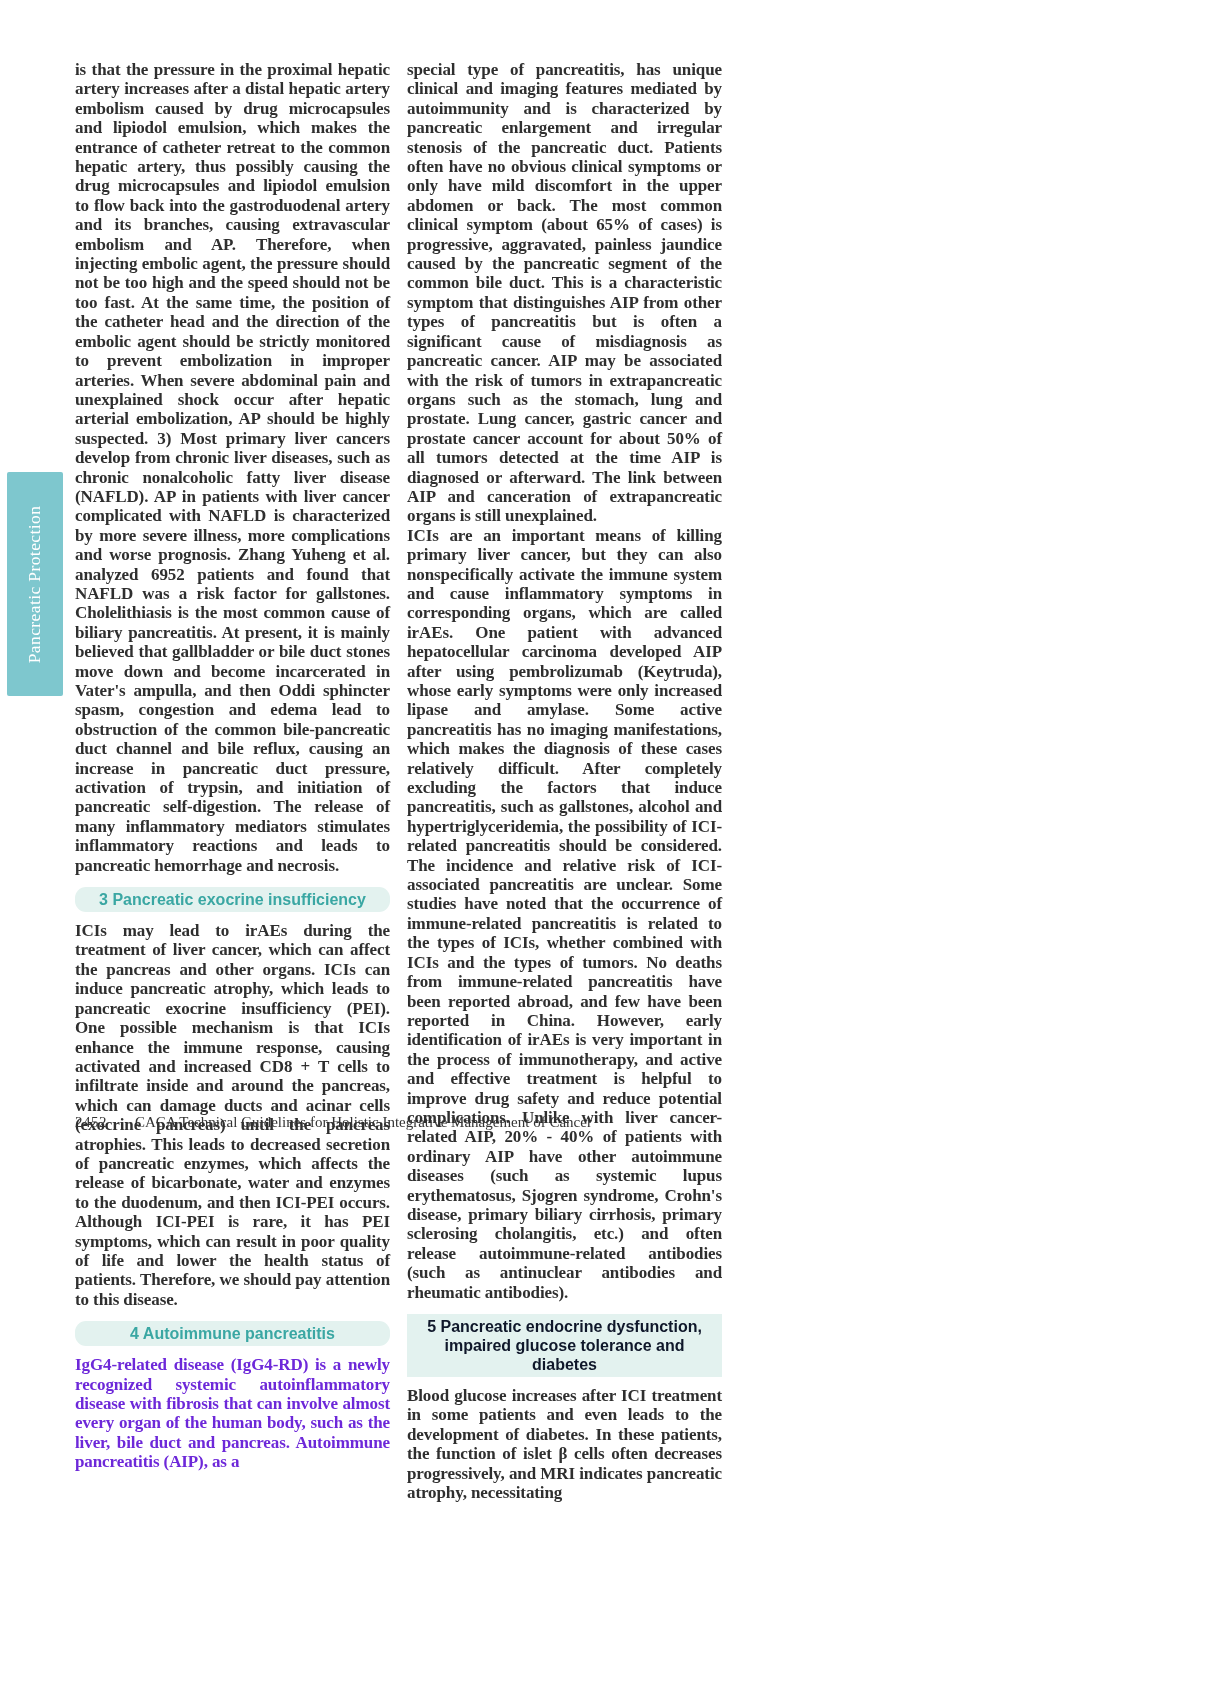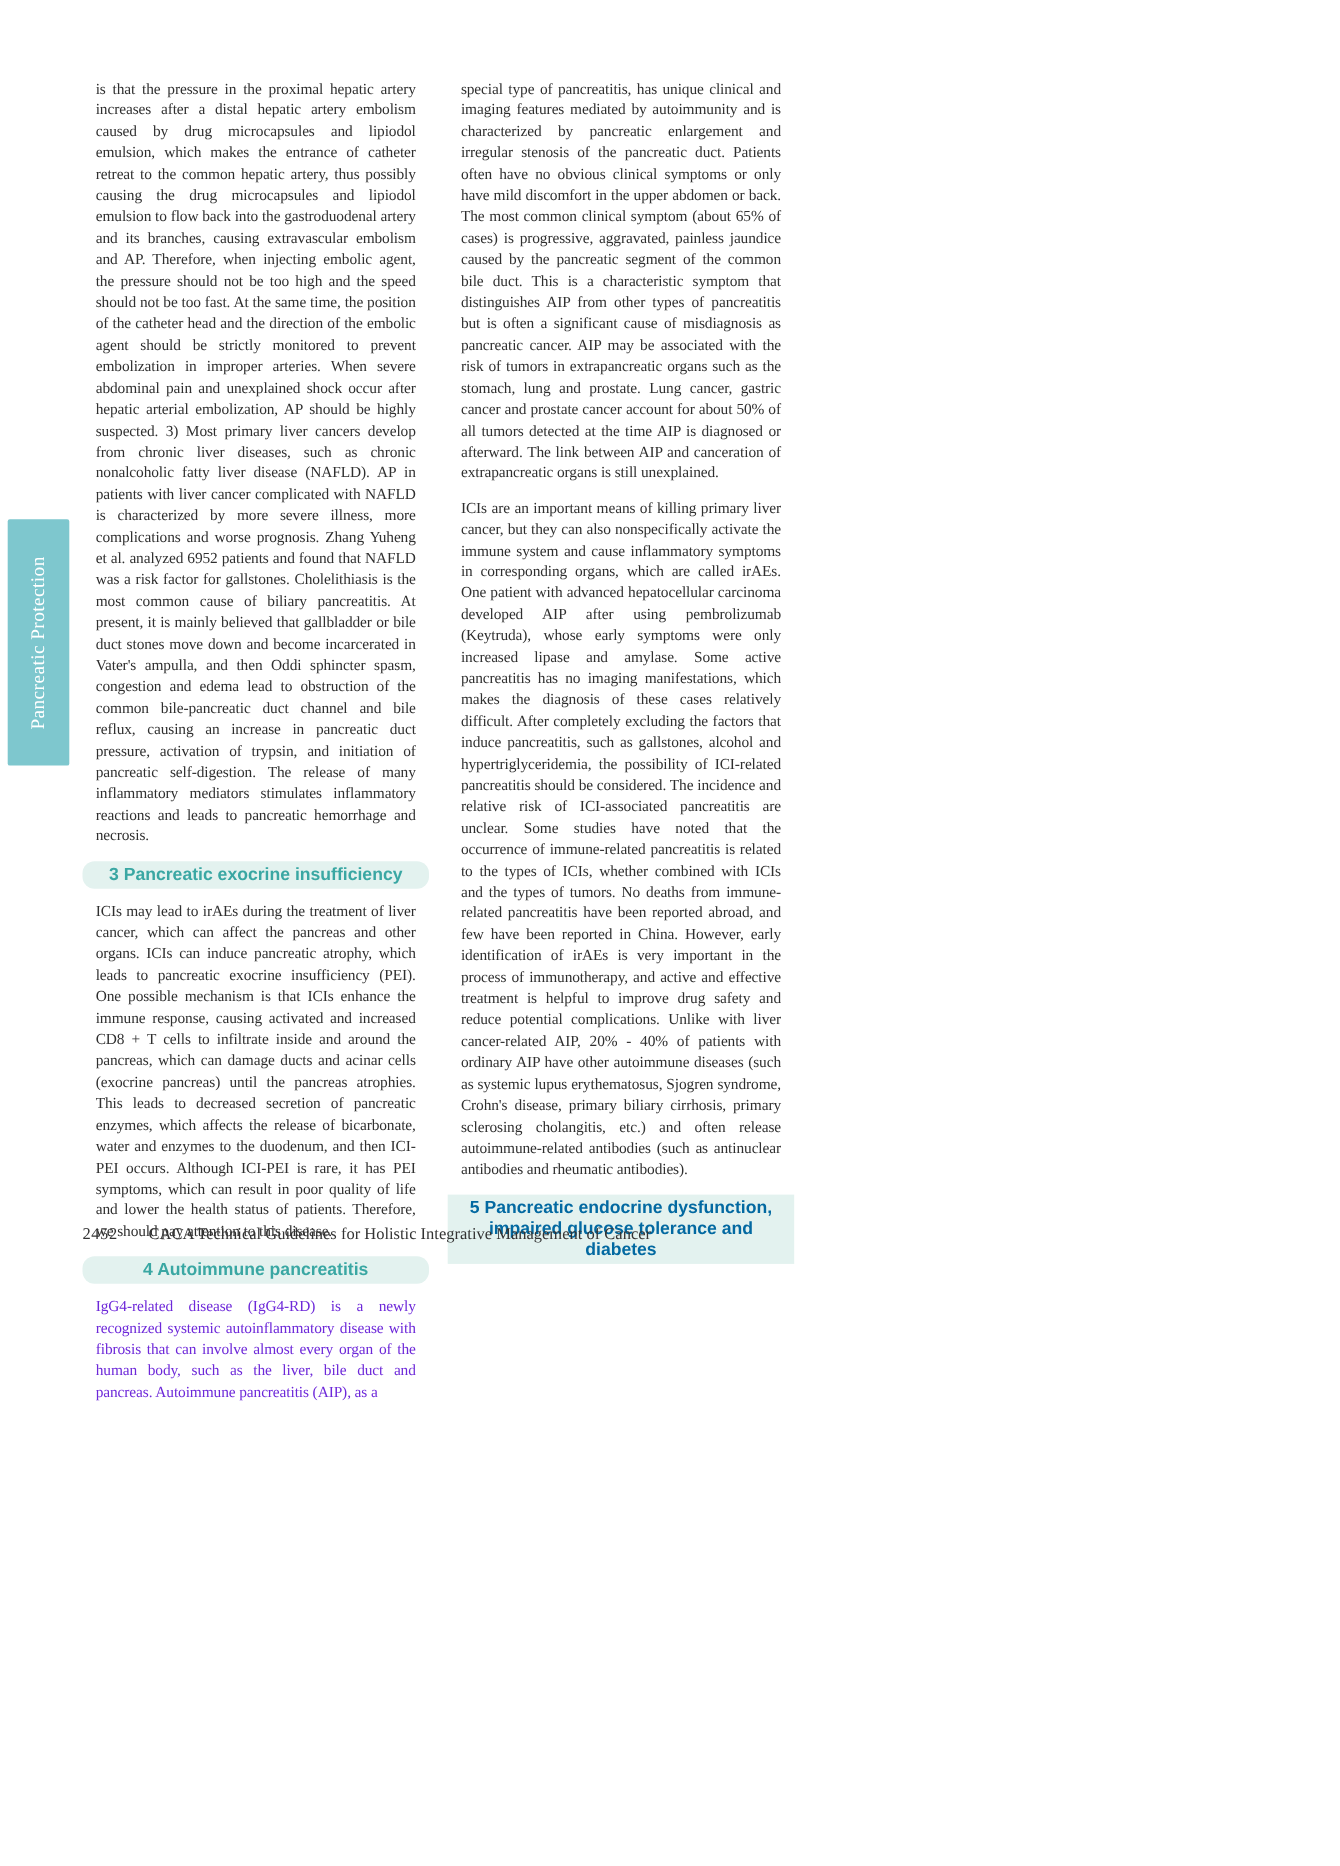--- a/index.html
+++ b/index.html
@@ -27,26 +27,27 @@
   }
   .text-area {
     position: absolute;
     left: 75px; top: 60px;
     width: 648px;
     display: flex;
     gap: 17px;
   }
   .col { width: 315px; }
   .body-text {
-    margin: 12px;
-    font-size: 14px;
+    margin: 0;
+    font-size: 17px;
     line-height: 19.4px;
     letter-spacing: -0.1px;
     text-align: justify;
     color: #2f2f2f;
+    font-weight: bold;
   }
   .section-heading {
     font-family: "Liberation Sans", sans-serif;
     font-weight: bold;
     font-size: 16px;
     line-height: 19px;
     text-align: center;
     padding: 3px 4px;
     margin: 12px 0 9px 0;
   }
@@ -72,20 +73,21 @@
     <p class="body-text" style="color: rgb(47, 47, 47);">is that the pressure in the proximal hepatic artery increases after a distal hepatic artery embolism caused by drug microcapsules and lipiodol emulsion, which makes the entrance of catheter retreat to the common hepatic artery, thus possibly causing the drug microcapsules and lipiodol emulsion to flow back into the gastroduodenal artery and its branches, causing extravascular embolism and AP. Therefore, when injecting embolic agent, the pressure should not be too high and the speed should not be too fast. At the same time, the position of the catheter head and the direction of the embolic agent should be strictly monitored to prevent embolization in improper arteries. When severe abdominal pain and unexplained shock occur after hepatic arterial embolization, AP should be highly suspected. 3) Most primary liver cancers develop from chronic liver diseases, such as chronic nonalcoholic fatty liver disease (NAFLD). AP in patients with liver cancer complicated with NAFLD is characterized by more severe illness, more complications and worse prognosis. Zhang Yuheng et al. analyzed 6952 patients and found that NAFLD was a risk factor for gallstones. Cholelithiasis is the most common cause of biliary pancreatitis. At present, it is mainly believed that gallbladder or bile duct stones move down and become incarcerated in Vater's ampulla, and then Oddi sphincter spasm, congestion and edema lead to obstruction of the common bile-pancreatic duct channel and bile reflux, causing an increase in pancreatic duct pressure, activation of trypsin, and initiation of pancreatic self-digestion. The release of many inflammatory mediators stimulates inflammatory reactions and leads to pancreatic hemorrhage and necrosis.</p>
     <div class="section-heading" style="background: rgb(227, 242, 239); color: rgb(58, 167, 163); border-radius: 11px;">3 Pancreatic exocrine insufficiency</div>
     <p class="body-text" style="color: rgb(47, 47, 47);">ICIs may lead to irAEs during the treatment of liver cancer, which can affect the pancreas and other organs. ICIs can induce pancreatic atrophy, which leads to pancreatic exocrine insufficiency (PEI). One possible mechanism is that ICIs enhance the immune response, causing activated and increased CD8 + T cells to infiltrate inside and around the pancreas, which can damage ducts and acinar cells (exocrine pancreas) until the pancreas atrophies. This leads to decreased secretion of pancreatic enzymes, which affects the release of bicarbonate, water and enzymes to the duodenum, and then ICI-PEI occurs. Although ICI-PEI is rare, it has PEI symptoms, which can result in poor quality of life and lower the health status of patients. Therefore, we should pay attention to this disease.</p>
     <div class="section-heading" style="background: rgb(227, 242, 239); color: rgb(58, 167, 163); border-radius: 11px;">4 Autoimmune pancreatitis</div>
     <p class="body-text" style="color: #6d28d9;">IgG4-related disease (IgG4-RD) is a newly recognized systemic autoinflammatory disease with fibrosis that can involve almost every organ of the human body, such as the liver, bile duct and pancreas. Autoimmune pancreatitis (AIP), as a</p>
   </div>
 
   <div class="col">
     <p class="body-text" style="color: rgb(47, 47, 47);">special type of pancreatitis, has unique clinical and imaging features mediated by autoimmunity and is characterized by pancreatic enlargement and irregular stenosis of the pancreatic duct. Patients often have no obvious clinical symptoms or only have mild discomfort in the upper abdomen or back. The most common clinical symptom (about 65% of cases) is progressive, aggravated, painless jaundice caused by the pancreatic segment of the common bile duct. This is a characteristic symptom that distinguishes AIP from other types of pancreatitis but is often a significant cause of misdiagnosis as pancreatic cancer. AIP may be associated with the risk of tumors in extrapancreatic organs such as the stomach, lung and prostate. Lung cancer, gastric cancer and prostate cancer account for about 50% of all tumors detected at the time AIP is diagnosed or afterward. The link between AIP and canceration of extrapancreatic organs is still unexplained.</p>
     <p class="body-text" style="color: rgb(47, 47, 47);">ICIs are an important means of killing primary liver cancer, but they can also nonspecifically activate the immune system and cause inflammatory symptoms in corresponding organs, which are called irAEs. One patient with advanced hepatocellular carcinoma developed AIP after using pembrolizumab (Keytruda), whose early symptoms were only increased lipase and amylase. Some active pancreatitis has no imaging manifestations, which makes the diagnosis of these cases relatively difficult. After completely excluding the factors that induce pancreatitis, such as gallstones, alcohol and hypertriglyceridemia, the possibility of ICI-related pancreatitis should be considered. The incidence and relative risk of ICI-associated pancreatitis are unclear. Some studies have noted that the occurrence of immune-related pancreatitis is related to the types of ICIs, whether combined with ICIs and the types of tumors. No deaths from immune-related pancreatitis have been reported abroad, and few have been reported in China. However, early identification of irAEs is very important in the process of immunotherapy, and active and effective treatment is helpful to improve drug safety and reduce potential complications. Unlike with liver cancer-related AIP, 20% - 40% of patients with ordinary AIP have other autoimmune diseases (such as systemic lupus erythematosus, Sjogren syndrome, Crohn's disease, primary biliary cirrhosis, primary sclerosing cholangitis, etc.) and often release autoimmune-related antibodies (such as antinuclear antibodies and rheumatic antibodies).</p>
-    <div class="section-heading" style="background: rgb(227, 242, 239); color: #0369a1;">5 Pancreatic endocrine dysfunction, impaired glucose tolerance and diabetes</div>
+    <div class="section-heading" style="background: rgb(227, 242, 239); color: #0f172a;">5 Pancreatic endocrine dysfunction, impaired glucose tolerance and diabetes</div>
+    <p class="body-text" style="color: rgb(47, 47, 47);">Blood glucose increases after ICI treatment in some patients and even leads to the development of diabetes. In these patients, the function of islet β cells often decreases progressively, and MRI indicates pancreatic atrophy, necessitating</p>
   </div>
 </div>
 
 <div class="footer">
   <span class="page-number">2452</span>
   <span class="running-title">CACA Technical Guidelines for Holistic Integrative Management of Cancer</span>
 </div>
 
 </body></html>

